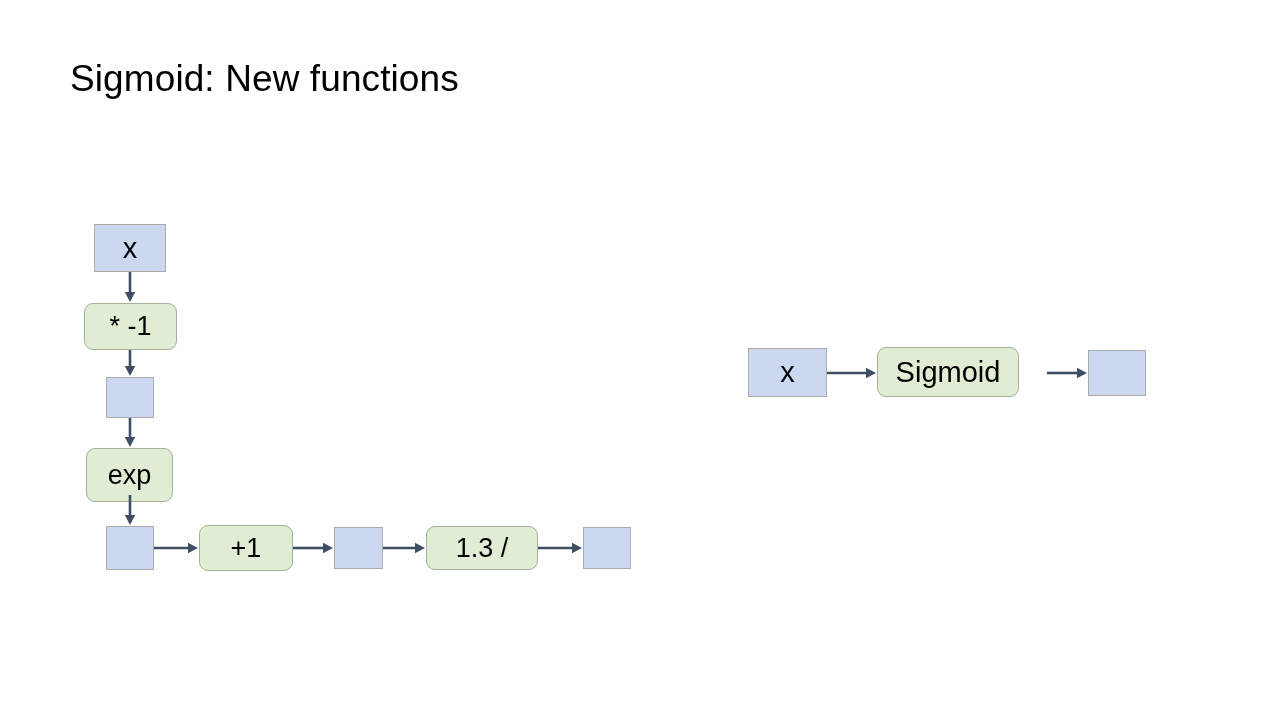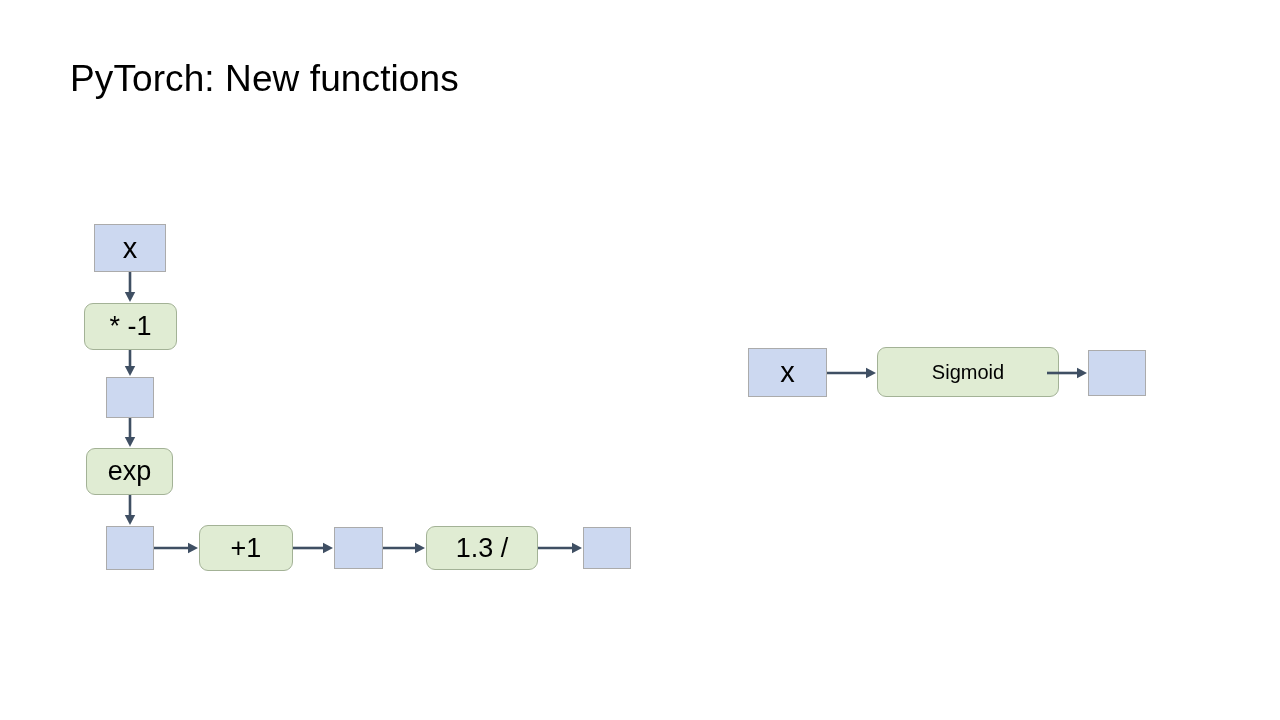--- a/index.html
+++ b/index.html
@@ -67,21 +67,21 @@
   .conn {
     position: absolute;
   }
   .conn svg { display: block; overflow: visible; }
 </style>
 </head>
 <body>
 
 <div id="slide">
 
-  <div class="slide-title">PyTorch: New functions</div>
+  <div class="slide-title">Sigmoid: New functions</div>
 
   <div class="node var" style="left:94px; top:224px; width:72px; height:48px;">
     <span>x</span>
   </div>
 
   <div class="conn" style="left:123px; top:272px; width:14px; height:31px;">
     <svg width="14" height="31" viewBox="0 0 14 31">
       <line x1="7" y1="0" x2="7" y2="22" stroke="#3F4F63" stroke-width="2.6"></line>
       <polygon points="7,30 1.8,20 12.2,20" fill="#3F4F63"></polygon>
     </svg>
@@ -102,21 +102,21 @@
     <span></span>
   </div>
 
   <div class="conn" style="left:123px; top:418px; width:14px; height:30px;">
     <svg width="14" height="30" viewBox="0 0 14 30">
       <line x1="7" y1="0" x2="7" y2="21" stroke="#3F4F63" stroke-width="2.6"></line>
       <polygon points="7,29 1.8,19 12.2,19" fill="#3F4F63"></polygon>
     </svg>
   </div>
 
-  <div class="node op" style="left:86px; top:448px; width:87px; height:47px;">
+  <div class="node op" style="left:86px; top:448px; width:87px; height:54px;">
     <span>exp</span>
   </div>
 
   <div class="conn" style="left:123px; top:495px; width:14px; height:31px;">
     <svg width="14" height="31" viewBox="0 0 14 31">
       <line x1="7" y1="0" x2="7" y2="22" stroke="#3F4F63" stroke-width="2.6"></line>
       <polygon points="7,30 1.8,20 12.2,20" fill="#3F4F63"></polygon>
     </svg>
   </div>
 
@@ -172,21 +172,21 @@
     <span>x</span>
   </div>
 
   <div class="conn" style="left:827px; top:366px; width:50px; height:14px;">
     <svg width="50" height="14" viewBox="0 0 50 14">
       <line x1="0" y1="7" x2="40" y2="7" stroke="#3F4F63" stroke-width="2.6"></line>
       <polygon points="49,7 39,1.8 39,12.2" fill="#3F4F63"></polygon>
     </svg>
   </div>
 
-  <div class="node op" style="left:877px; top:347px; width:182px; height:50px; font-size:20px;">
+  <div class="node op" style="left:877px; top:347px; width:142px; height:50px; font-size:29px;">
     <span>Sigmoid</span>
   </div>
 
   <div class="conn" style="left:1047px; top:366px; width:41px; height:14px;">
     <svg width="41" height="14" viewBox="0 0 41 14">
       <line x1="0" y1="7" x2="31" y2="7" stroke="#3F4F63" stroke-width="2.6"></line>
       <polygon points="40,7 30,1.8 30,12.2" fill="#3F4F63"></polygon>
     </svg>
   </div>
 

